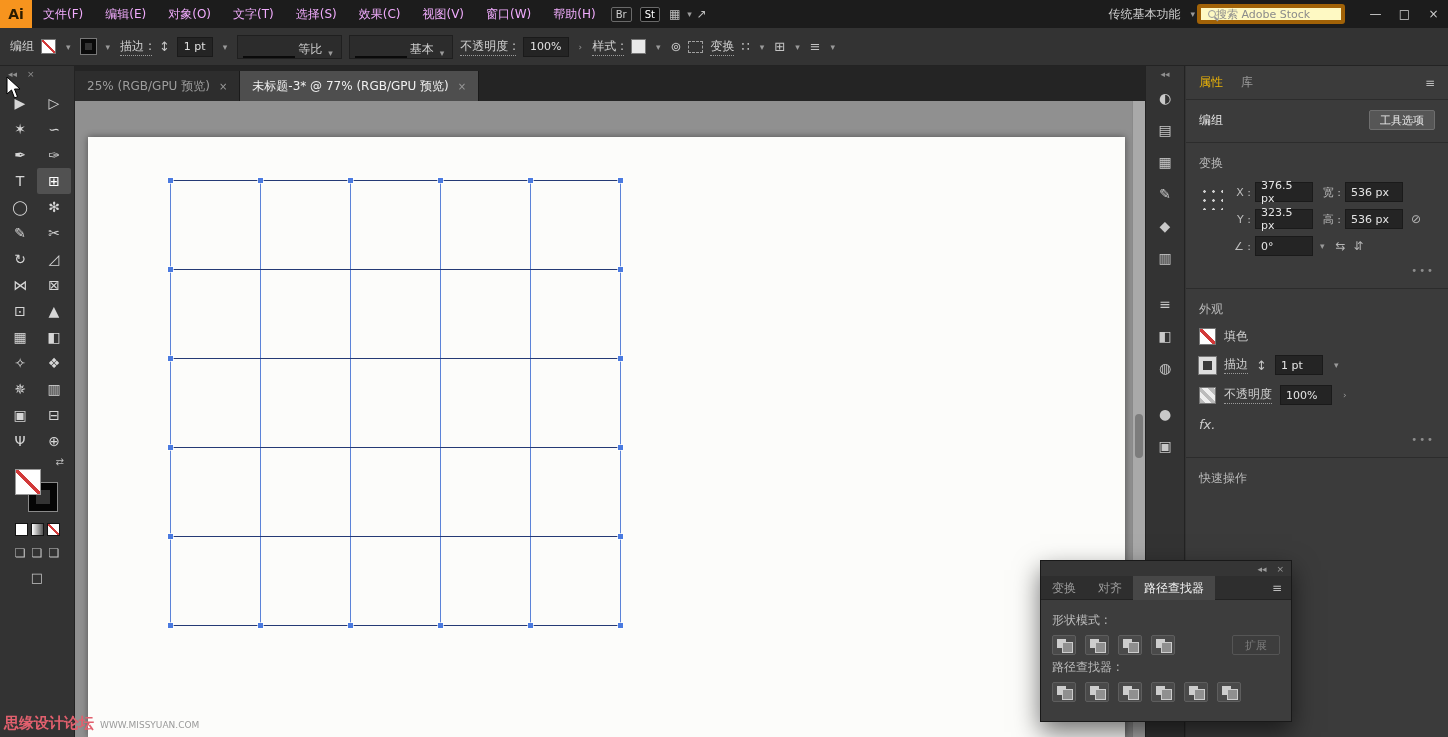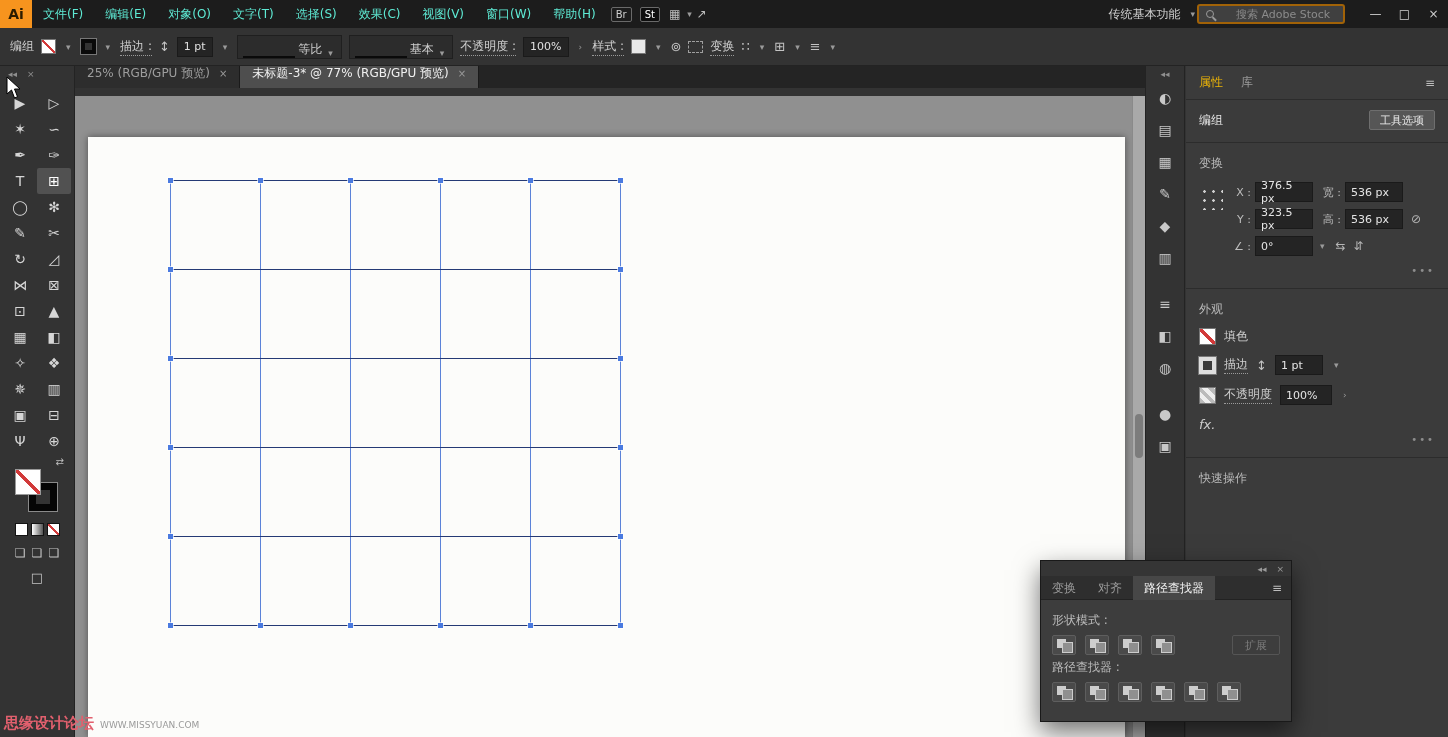--- a/index.html
+++ b/index.html
@@ -2,28 +2,28 @@
 <html><head>
 <meta charset="utf-8">
 <style>
   *{margin:0;padding:0;box-sizing:border-box;font-family:"DejaVu Sans","Liberation Sans",sans-serif}
   html,body{width:1448px;height:737px;overflow:hidden;background:#333}
   #app{position:relative;width:1448px;height:737px;background:#333;font-size:12px;color:#cfcfcf}
 
   
   #menubar{position:absolute;left:0;top:0;right:0;height:28px;background:#1c1c1c;display:flex;align-items:center;z-index:5}
   .ai-logo{width:32px;height:28px;background:#f7941e;color:#2b1c00;font-weight:bold;font-size:14px;display:flex;align-items:center;justify-content:center}
-  .menu-item{padding:0 11px;line-height:28px;color:#5eead4;font-size:12px;cursor:default}
+  .menu-item{padding:0 11px;line-height:28px;color:#f0abfc;font-size:12px;cursor:default}
   .mbadge{margin:0 4px;padding:1px 4px;border:1px solid #6a6a6a;border-radius:2px;font-size:10px;color:#cfcfcf}
   .mbadge.dark{background:#0e0e0e;color:#fff}
   .micon{margin:0 5px;color:#bdbdbd;font-size:12px}
   .mcaret{font-size:9px;color:#9a9a9a;margin-left:2px}
   .mspacer{flex:1}
   .workspace{display:flex;align-items:center;gap:8px;color:#cfcfcf;margin-right:2px;font-size:12px}
-  .searchbox{display:flex;align-items:center;gap:22px;width:148px;height:20px;background:#404040;border:2px solid #a16207;border-radius:3px;padding:0 7px;color:#8b8b8b;font-size:11px;margin-right:16px}
+  .searchbox{display:flex;align-items:center;gap:0;width:148px;height:20px;background:#fef9c3;border:4px solid #a16207;border-radius:3px;padding:0 7px;color:#8b8b8b;font-size:11px;margin-right:16px}
   .mag{width:8px;height:8px;border:1.5px solid #9a9a9a;border-radius:50%;position:relative;flex:none}
   .mag::after{content:'';position:absolute;width:5px;height:1.5px;background:#9a9a9a;transform:rotate(45deg);right:-4px;bottom:-2px}
   .winbtn{width:29px;height:28px;display:flex;align-items:center;justify-content:center;color:#cfcfcf;font-size:12px}
 
   
   #controlbar{position:absolute;left:0;top:28px;right:0;height:38px;background:#333;border-bottom:1px solid #232323;display:flex;align-items:center;gap:7px;padding:0 10px;z-index:4}
   .cb-label{color:#cfcfcf;font-size:12px;white-space:nowrap}
   .cb-label.u{border-bottom:1px dotted #9a9a9a}
   .fld{background:#242424;border:1px solid #1a1a1a;color:#e0e0e0;height:20px;display:inline-flex;align-items:center;padding:0 6px;font-size:11px;white-space:nowrap}
   .dcaret{color:#9a9a9a;font-size:9px;padding:0 3px}
@@ -47,21 +47,21 @@
   .fsind .fillbox{position:absolute;left:2px;top:0;width:26px;height:26px;background:linear-gradient(45deg,#fff 45%,#d23a3a 45%,#d23a3a 55%,#fff 55%);border:1px solid #999;z-index:2}
   .fsind .strokebox{position:absolute;left:16px;top:14px;width:28px;height:28px;background:#333;border:7px solid #050505;outline:1px solid #8a8a8a}
   .minirow{display:flex;justify-content:center;gap:3px;margin-top:8px}
   .mini{width:13px;height:13px;border:1px solid #141414;background:#fff}
   .mini.grad{background:linear-gradient(90deg,#fff,#555)}
   .mini.none{background:linear-gradient(45deg,#fff 43%,#d23a3a 43%,#d23a3a 57%,#fff 57%)}
   .moderow{display:flex;justify-content:center;gap:6px;margin-top:10px;color:#c3c3c3;font-size:12px}
   .tp-bottom{display:flex;justify-content:center;margin-top:10px;color:#c3c3c3;font-size:13px}
 
   
-  #tabbar{position:absolute;left:75px;top:66px;width:1070px;height:22px;background:#242424;display:flex;align-items:flex-end;z-index:2}
+  #tabbar{position:absolute;left:75px;top:66px;width:1070px;height:35px;background:#242424;display:flex;align-items:flex-end;z-index:2}
   .doc-tab{height:30px;display:flex;align-items:center;gap:9px;padding:0 12px;font-size:12px;background:#2d2d2d;color:#9d9d9d;border-right:1px solid #1a1a1a}
   .doc-tab.active{background:#4e4e4e;color:#f0f0f0}
   .tab-close{font-size:10px;color:#9a9a9a}
   #canvas{position:absolute;left:75px;top:96px;width:1070px;bottom:0;background:#909090;overflow:hidden;z-index:1}
   #artboard{position:absolute;left:13px;top:41px;width:1037px;height:600px;background:#fcfcfa;box-shadow:0 0 7px rgba(0,0,0,.45)}
   #grid{position:absolute}
   .gv{position:absolute;top:0;bottom:0;width:1px}
   .gh{position:absolute;left:0;right:0;height:1px}
   .anc{position:absolute;width:5px;height:5px;margin-left:-2px;margin-top:-2px;box-shadow:0 0 0 1px rgba(255,255,255,.65)}
   #vscroll{position:absolute;right:0;top:0;bottom:0;width:13px;background:#a9a9a9;border-left:1px solid #8a8a8a}

